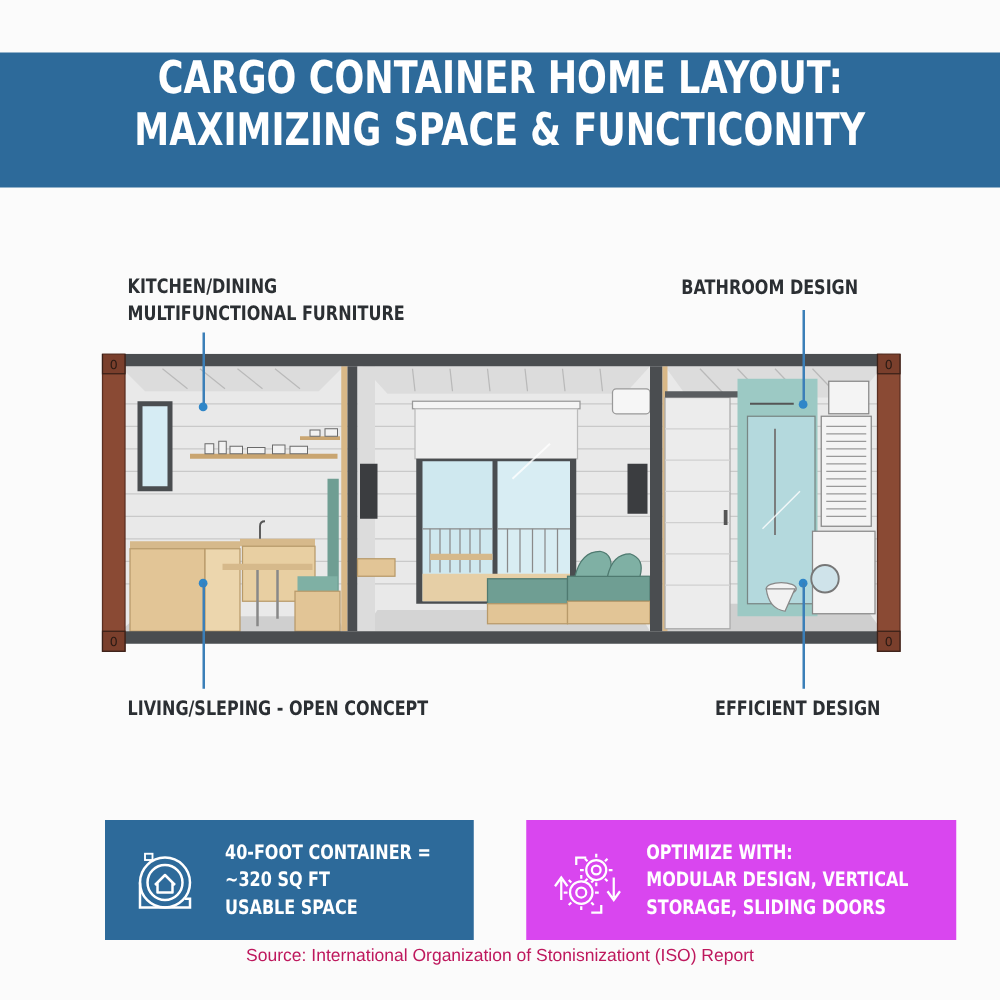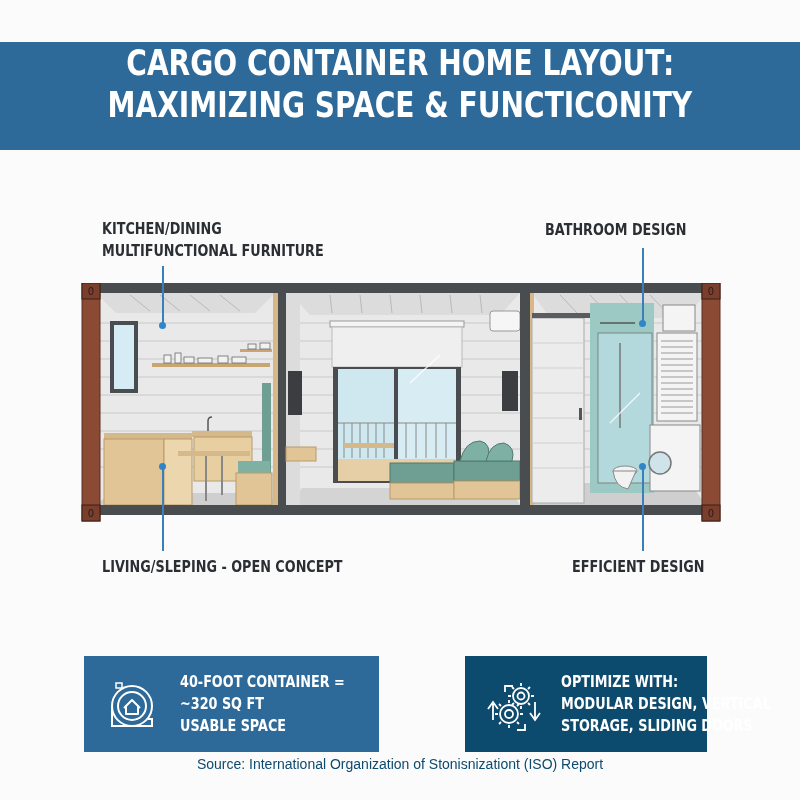--- a/index.html
+++ b/index.html
@@ -24,31 +24,31 @@
     transform-origin: left center; transform: scaleX(0.8);
   }
   .leader { position: absolute; width: 2px; background: #3b7fb8; }
   .dot { position: absolute; width: 7px; height: 7px; border-radius: 50%; background: #2f86c8; }
 
   .container-illus { position: absolute; left: 80px; top: 283px; width: 642px; height: 240px; }
   .info-box {
     position: absolute; top: 656px; height: 96px; display: flex; align-items: center;
   }
   .info-box.blue { left: 84px; width: 295px; background: #2d6a9a; }
-  .info-box.green { left: 421px; width: 242px; background: #0c4a6e; margin-left: 44px; }
+  .info-box.green { left: 421px; width: 344px; background: #d946ef; }
   .info-icon { width: 60px; height: 60px; margin-left: 20px; flex: 0 0 60px; }
   .info-text {
     margin-left: 16px; color: #ffffff; font-family: "DejaVu Sans", sans-serif; font-weight: bold;
     font-size: 16px; line-height: 22px; transform: scaleX(0.8); transform-origin: left center;
     white-space: nowrap;
   }
   .info-text div { display: block; }
   .source {
     position: absolute; left: 0; width: 800px; top: 756px; text-align: center;
-    color: #0c4a6e; font-size: 14px; font-family: "Liberation Sans", sans-serif;
+    color: #be185d; font-size: 14px; font-family: "Liberation Sans", sans-serif;
   }
 </style>
 </head>
 <body>
 
 <div class="banner">
   <div class="banner-line">CARGO CONTAINER HOME LAYOUT:</div>
   <div class="banner-line">MAXIMIZING SPACE &amp; FUNCTICONITY</div>
 </div>
 

